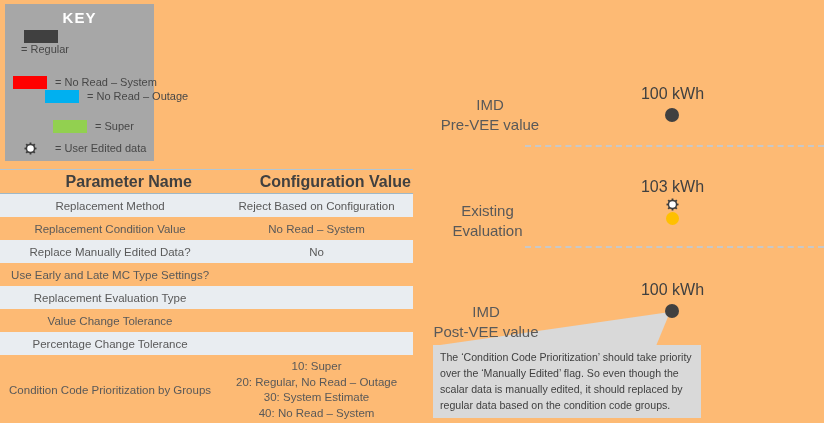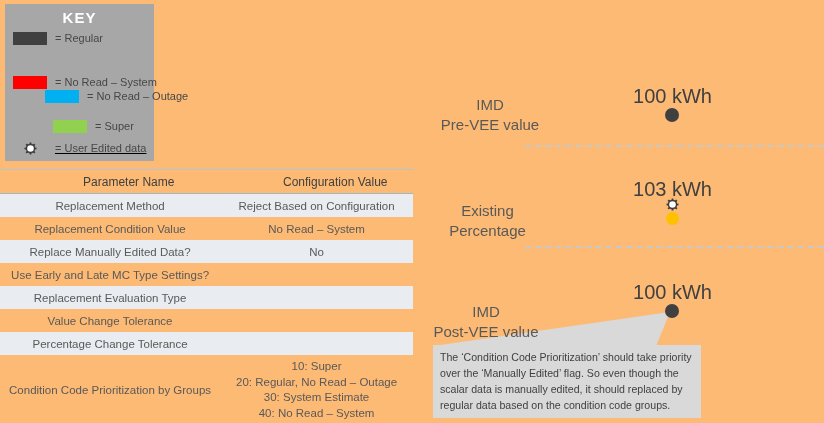--- a/index.html
+++ b/index.html
@@ -17,51 +17,51 @@
     letter-spacing:1px;padding-top:5px;
   }
   .key-row{
     position:absolute;left:8px;display:flex;align-items:center;height:16px;
   }
   .key-row .swatch{width:34px;height:13px;display:inline-block;flex:none;}
   .key-row .gear-slot{width:34px;display:flex;justify-content:center;flex:none;}
   .key-label{
     font-size:11px;color:#474747;margin-left:8px;white-space:nowrap;
   }
-  .kr0{top:26px;} .kr1{top:48px;} .kr2{top:70px;} .kr3{top:84px;padding-left:32px;}
-  .kr4{top:114px;padding-left:40px;} .kr5{top:136px;text-decoration:underline;}
+  .kr0{top:26px;flex-direction:column;} .kr1{top:48px;} .kr2{top:70px;} .kr3{top:84px;padding-left:32px;}
+  .kr4{top:114px;padding-left:40px;} .kr5{top:136px;}
   
   .config-table{
     position:absolute;left:0;top:169px;width:413px;
     color:#595959;font-size:11.5px;
   }
   .t-head{
     display:flex;border-top:1px solid #b3c6d3;border-bottom:1px solid #9fb8c7;
   }
   .t-row{display:flex;}
   .t-row.alt{background:#e9edf1;}
   .t-cell{
     display:flex;align-items:center;justify-content:center;
     text-align:center;min-height:23px;
   }
   .t-cell.c1{width:53.3%;}
   .t-cell.c2{width:46.7%;}
-  .th{font-weight:normal;color:#404040;font-size:12px;padding-left:40px;}
+  .th{font-weight:bold;color:#404040;font-size:16px;padding-left:40px;}
   .t-row.last{border-bottom:2px solid #c9d9e2;}
   .multiline{white-space:pre-line;line-height:15.5px;padding:4px 0;}
   
   .sec-label{
     position:absolute;text-align:center;color:#595959;font-size:15px;
     line-height:20px;white-space:pre-line;
   }
   .lbl1{left:420px;top:95px;width:140px;}
   .lbl2{left:415px;top:201px;width:145px;}
   .lbl3{left:412px;top:302px;width:148px;}
   .sec-value{
-    position:absolute;text-align:center;color:#404040;font-size:20px;width:125px;
+    position:absolute;text-align:center;color:#404040;font-size:16px;width:125px;
   }
   .val1{left:610px;top:85px;}
   .val2{left:610px;top:178px;}
   .val3{left:610px;top:281px;}
   .dot{position:absolute;width:14px;height:14px;border-radius:50%;}
   .dot1{left:665px;top:108px;}
   .dot2{left:666px;top:212px;width:13px;height:13px;}
   .dot3{left:665px;top:304px;}
   .gear-icon-diagram{position:absolute;left:665px;top:197px;width:15px;height:15px;}
   .key-gear{width:15px;height:15px;display:block;}
@@ -164,21 +164,21 @@
   </svg>
 
   <div class="sec-label lbl1">IMD
 Pre-VEE value</div>
   <div class="sec-value val1">100 kWh</div>
   <div class="dot dot1" style="background: rgb(64, 64, 64);"></div>
 
   <div class="dash-line dash1"></div>
 
   <div class="sec-label lbl2">Existing
-Percentage</div>
+Evaluation</div>
   <div class="sec-value val2">103 kWh</div>
   <svg class="gear-icon-diagram" viewBox="0 0 20 20">
     <g stroke="#3d3d3d" stroke-width="2.4">
       <line x1="10" y1="2" x2="10" y2="18"></line>
       <line x1="2" y1="10" x2="18" y2="10"></line>
       <line x1="4.3" y1="4.3" x2="15.7" y2="15.7"></line>
       <line x1="15.7" y1="4.3" x2="4.3" y2="15.7"></line>
     </g>
     <circle cx="10" cy="10" r="5.4" fill="#ffffff" stroke="#3d3d3d" stroke-width="2"></circle>
   </svg>

